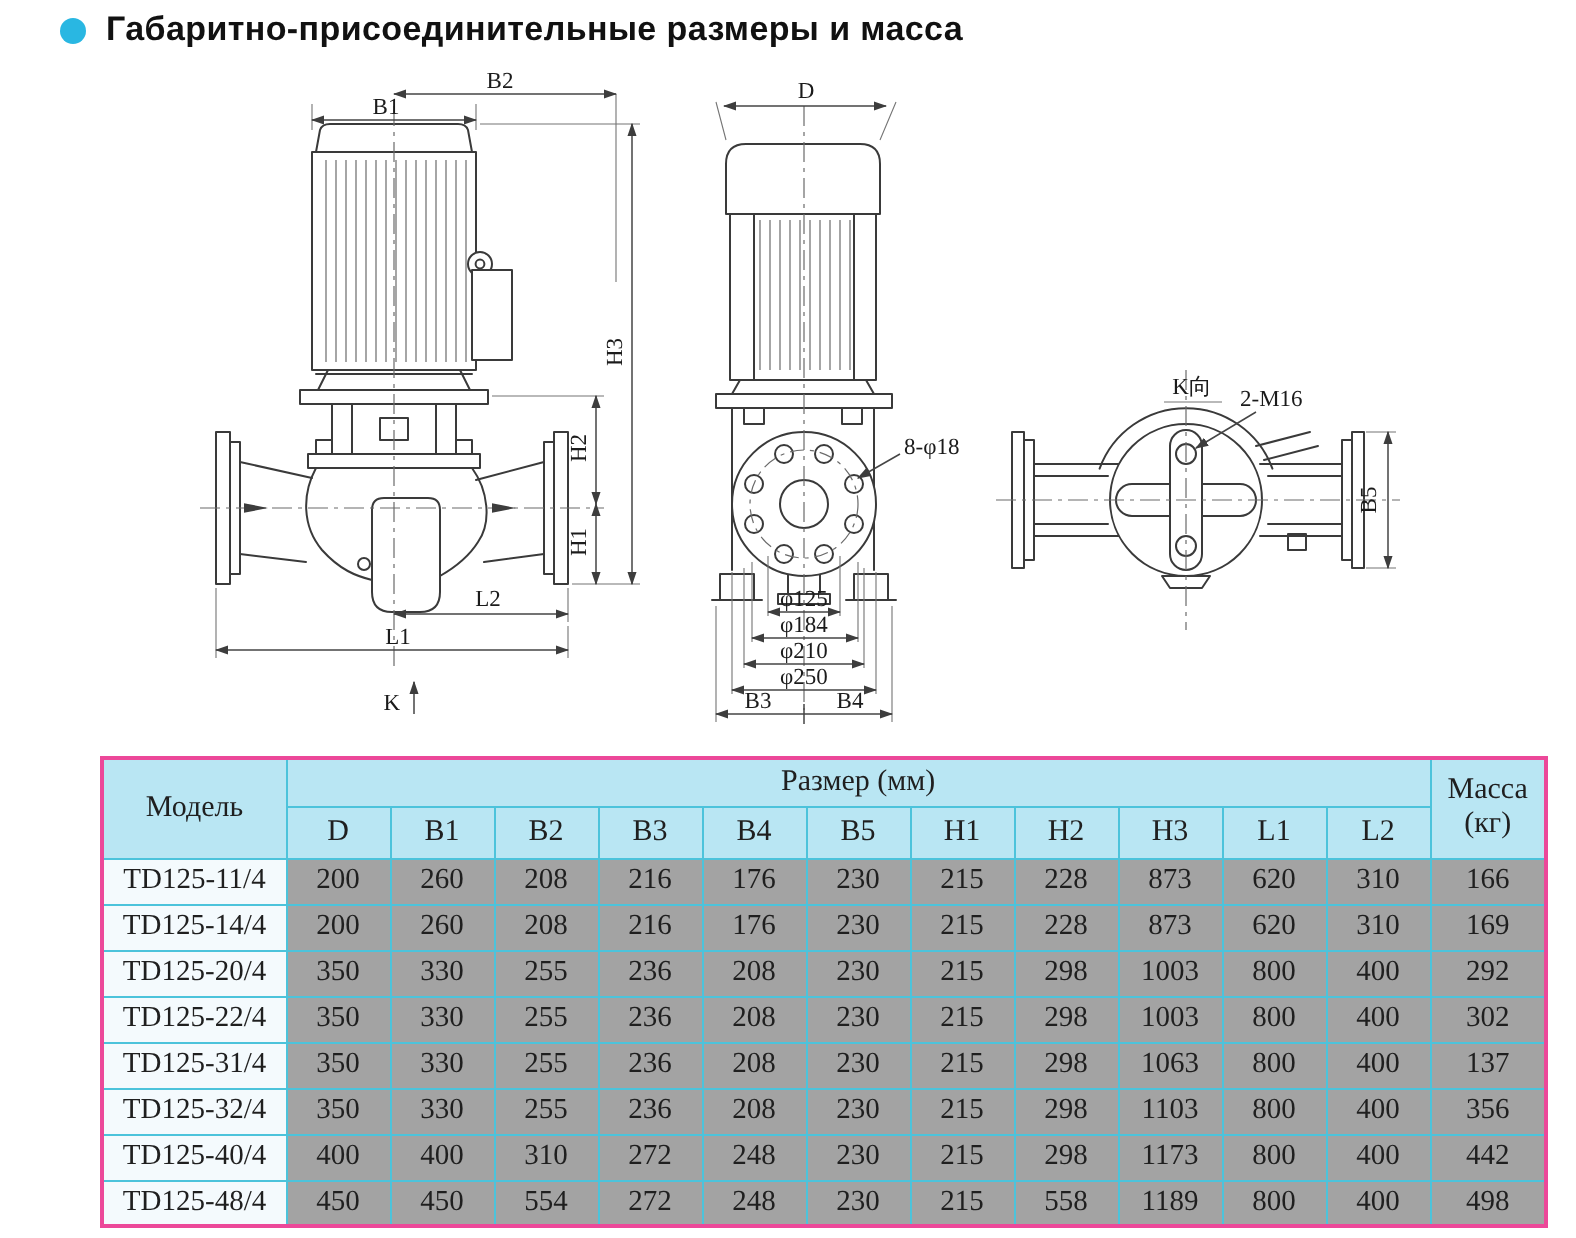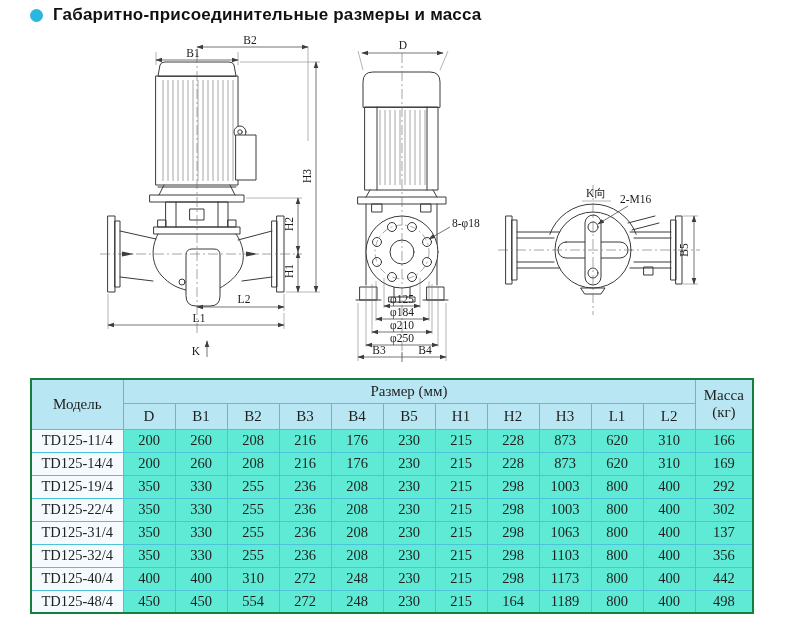--- a/index.html
+++ b/index.html
@@ -17,25 +17,25 @@
   .cl{stroke:#6a6a6a;stroke-width:.6;fill:none;stroke-dasharray:10 3 2 3;}
   .cl2{stroke:#6a6a6a;stroke-width:.6;fill:none;stroke-dasharray:7 3 2 3;}
   .dim{stroke:#454545;stroke-width:.75;fill:none;}
   .ext{stroke:#757575;stroke-width:.55;fill:none;}
   .lbl{font-family:"Liberation Serif", serif;font-size:11.5px;fill:#1b1b1b;}
   
   #dim-table{position:absolute;left:30px;top:378px;border-collapse:collapse;table-layout:fixed;
              width:722px;font-size:14.5px;}
   #dim-table th,#dim-table td{border:1px solid #4cc3db;text-align:center;vertical-align:middle;
              font-weight:normal;padding:0 2px;overflow:hidden;}
-  #dim-table{border:2px solid #15803d;}
+  #dim-table{border:2px solid #ec4899;margin-left:20px;}
   #dim-table thead th{background:#b9e6f3;font-size:15px;}
   #dim-table thead tr:nth-child(1){height:24px;}
   #dim-table thead tr:nth-child(2){height:26px;}
-  #dim-table tbody tr{height:23px;background:#5eead4;}
+  #dim-table tbody tr{height:23px;background:#a3a3a3;}
   #dim-table td.model-cell{background:#f4fafd;}
   #mass-header{line-height:1.15;}
 </style>
 </head>
 <body>
 
 <div id="page">
 
   <div id="title-row">
     <div id="title-dot"></div>
@@ -246,21 +246,21 @@
           <td>176</td>
           <td>230</td>
           <td>215</td>
           <td>228</td>
           <td>873</td>
           <td>620</td>
           <td>310</td>
           <td>169</td>
         </tr>
         <tr>
-          <td class="model-cell">TD125-19/4</td>
+          <td class="model-cell">TD125-20/4</td>
           <td>350</td>
           <td>330</td>
           <td>255</td>
           <td>236</td>
           <td>208</td>
           <td>230</td>
           <td>215</td>
           <td>298</td>
           <td>1003</td>
           <td>800</td>
@@ -329,21 +329,21 @@
         </tr>
         <tr>
           <td class="model-cell">TD125-48/4</td>
           <td>450</td>
           <td>450</td>
           <td>554</td>
           <td>272</td>
           <td>248</td>
           <td>230</td>
           <td>215</td>
-          <td>164</td>
+          <td>558</td>
           <td>1189</td>
           <td>800</td>
           <td>400</td>
           <td>498</td>
         </tr>
       </tbody>
   </table>
 
 </div>
 

